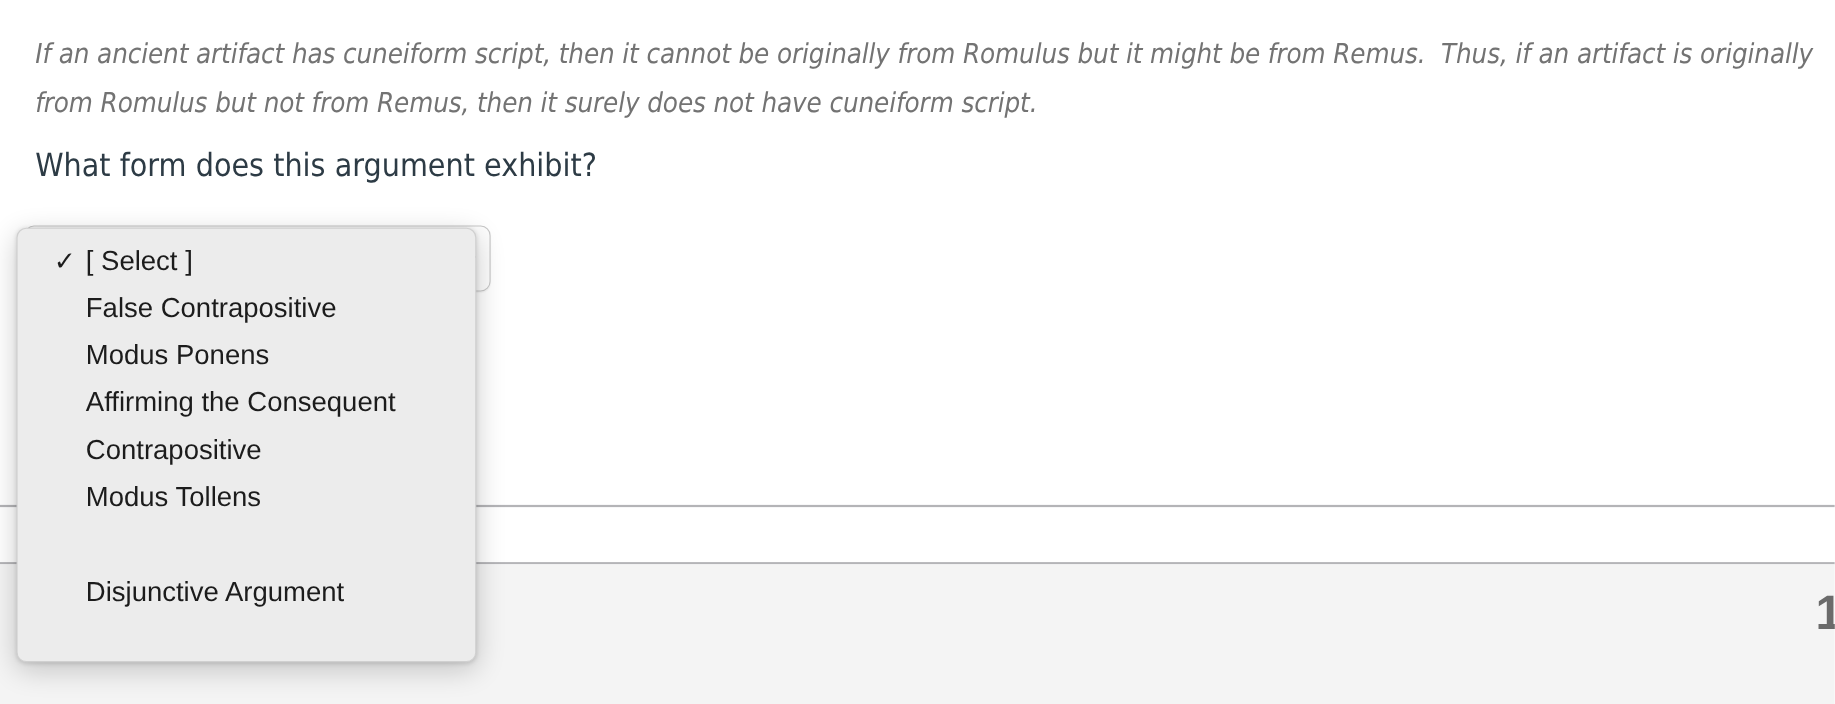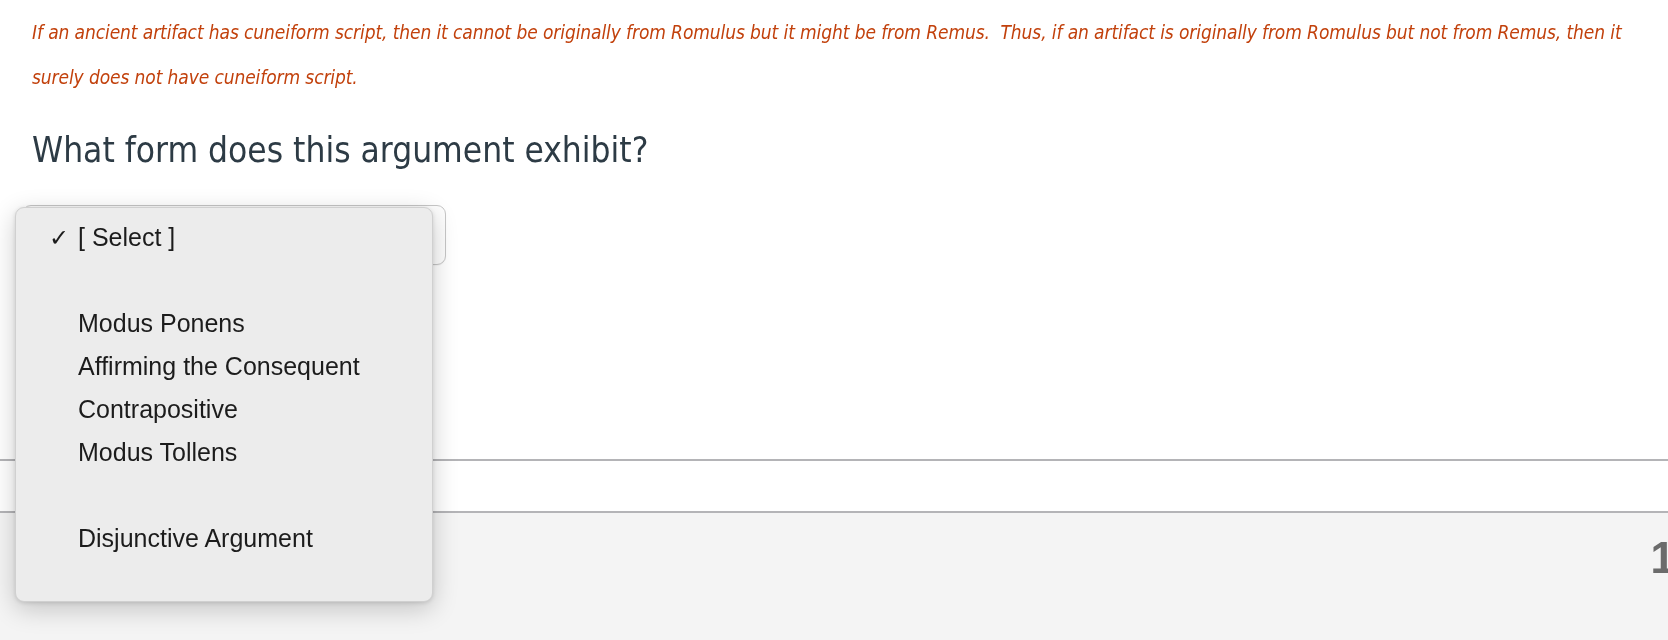--- a/index.html
+++ b/index.html
@@ -20,38 +20,38 @@
   .question-area {
     position: absolute;
     left: 0;
     top: 0;
     width: 1668px;
   }
 
   .stem {
     position: absolute;
     left: 32px;
-    top: 10px;
+    top: 26px;
     width: 1636px;
     font-family: "DejaVu Sans", sans-serif;
     font-style: italic;
-    font-size: 19px;
+    font-size: 25px;
     line-height: 45px;
-    color: #c2410c;
+    color: #737373;
     letter-spacing: -0.1px;
     white-space: pre-wrap;
     font-stretch: condensed;
   }
 
   .prompt {
     position: absolute;
     left: 32px;
     top: 131px;
     font-family: "DejaVu Sans", sans-serif;
-    font-size: 35px;
+    font-size: 29px;
     line-height: 38px;
     color: #2d3b45;
     font-stretch: condensed;
   }
 
   
   .select-control {
     position: absolute;
     left: 22px;
     top: 205px;
@@ -178,20 +178,21 @@
 
 <div class="popup-menu">
 
   <div class="menu-item">
     <span class="check">✓</span>
     <span>[ Select ]</span>
   </div>
 
   <div class="menu-item">
     <span class="check"></span>
+    <span>False Contrapositive</span>
   </div>
 
   <div class="menu-item">
     <span class="check"></span>
     <span>Modus Ponens</span>
   </div>
 
   <div class="menu-item">
     <span class="check"></span>
     <span>Affirming the Consequent</span>

